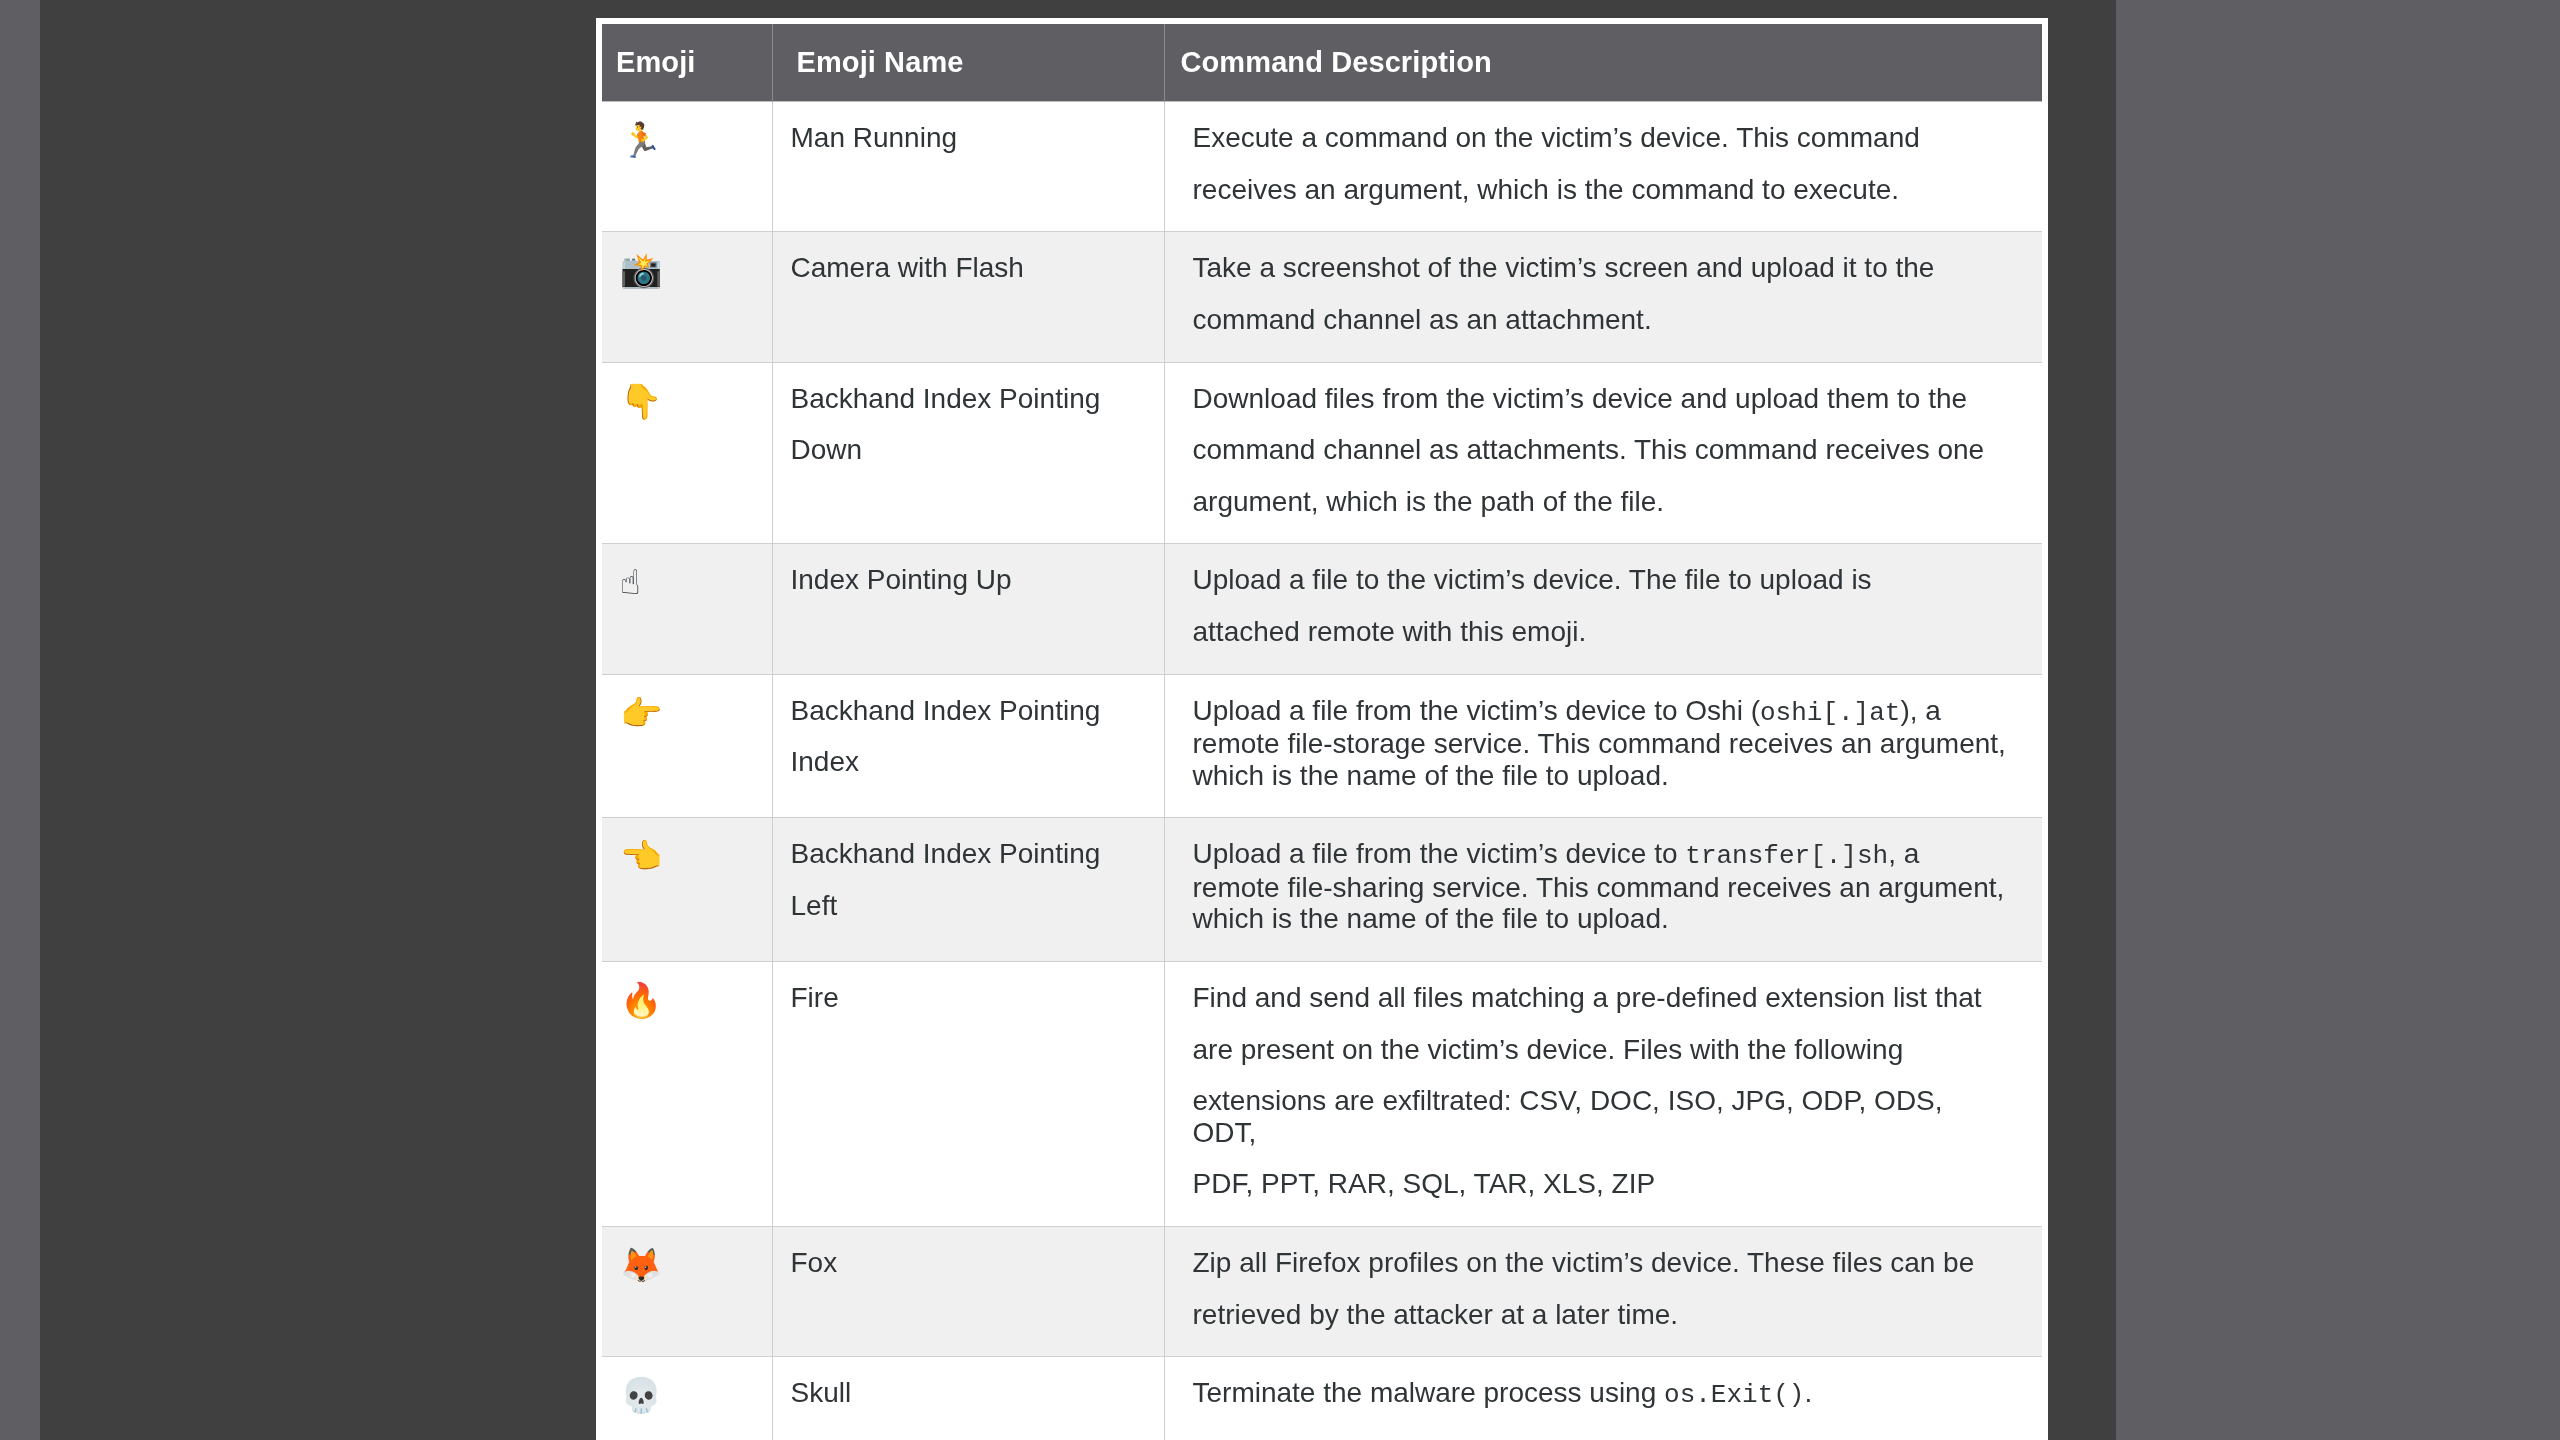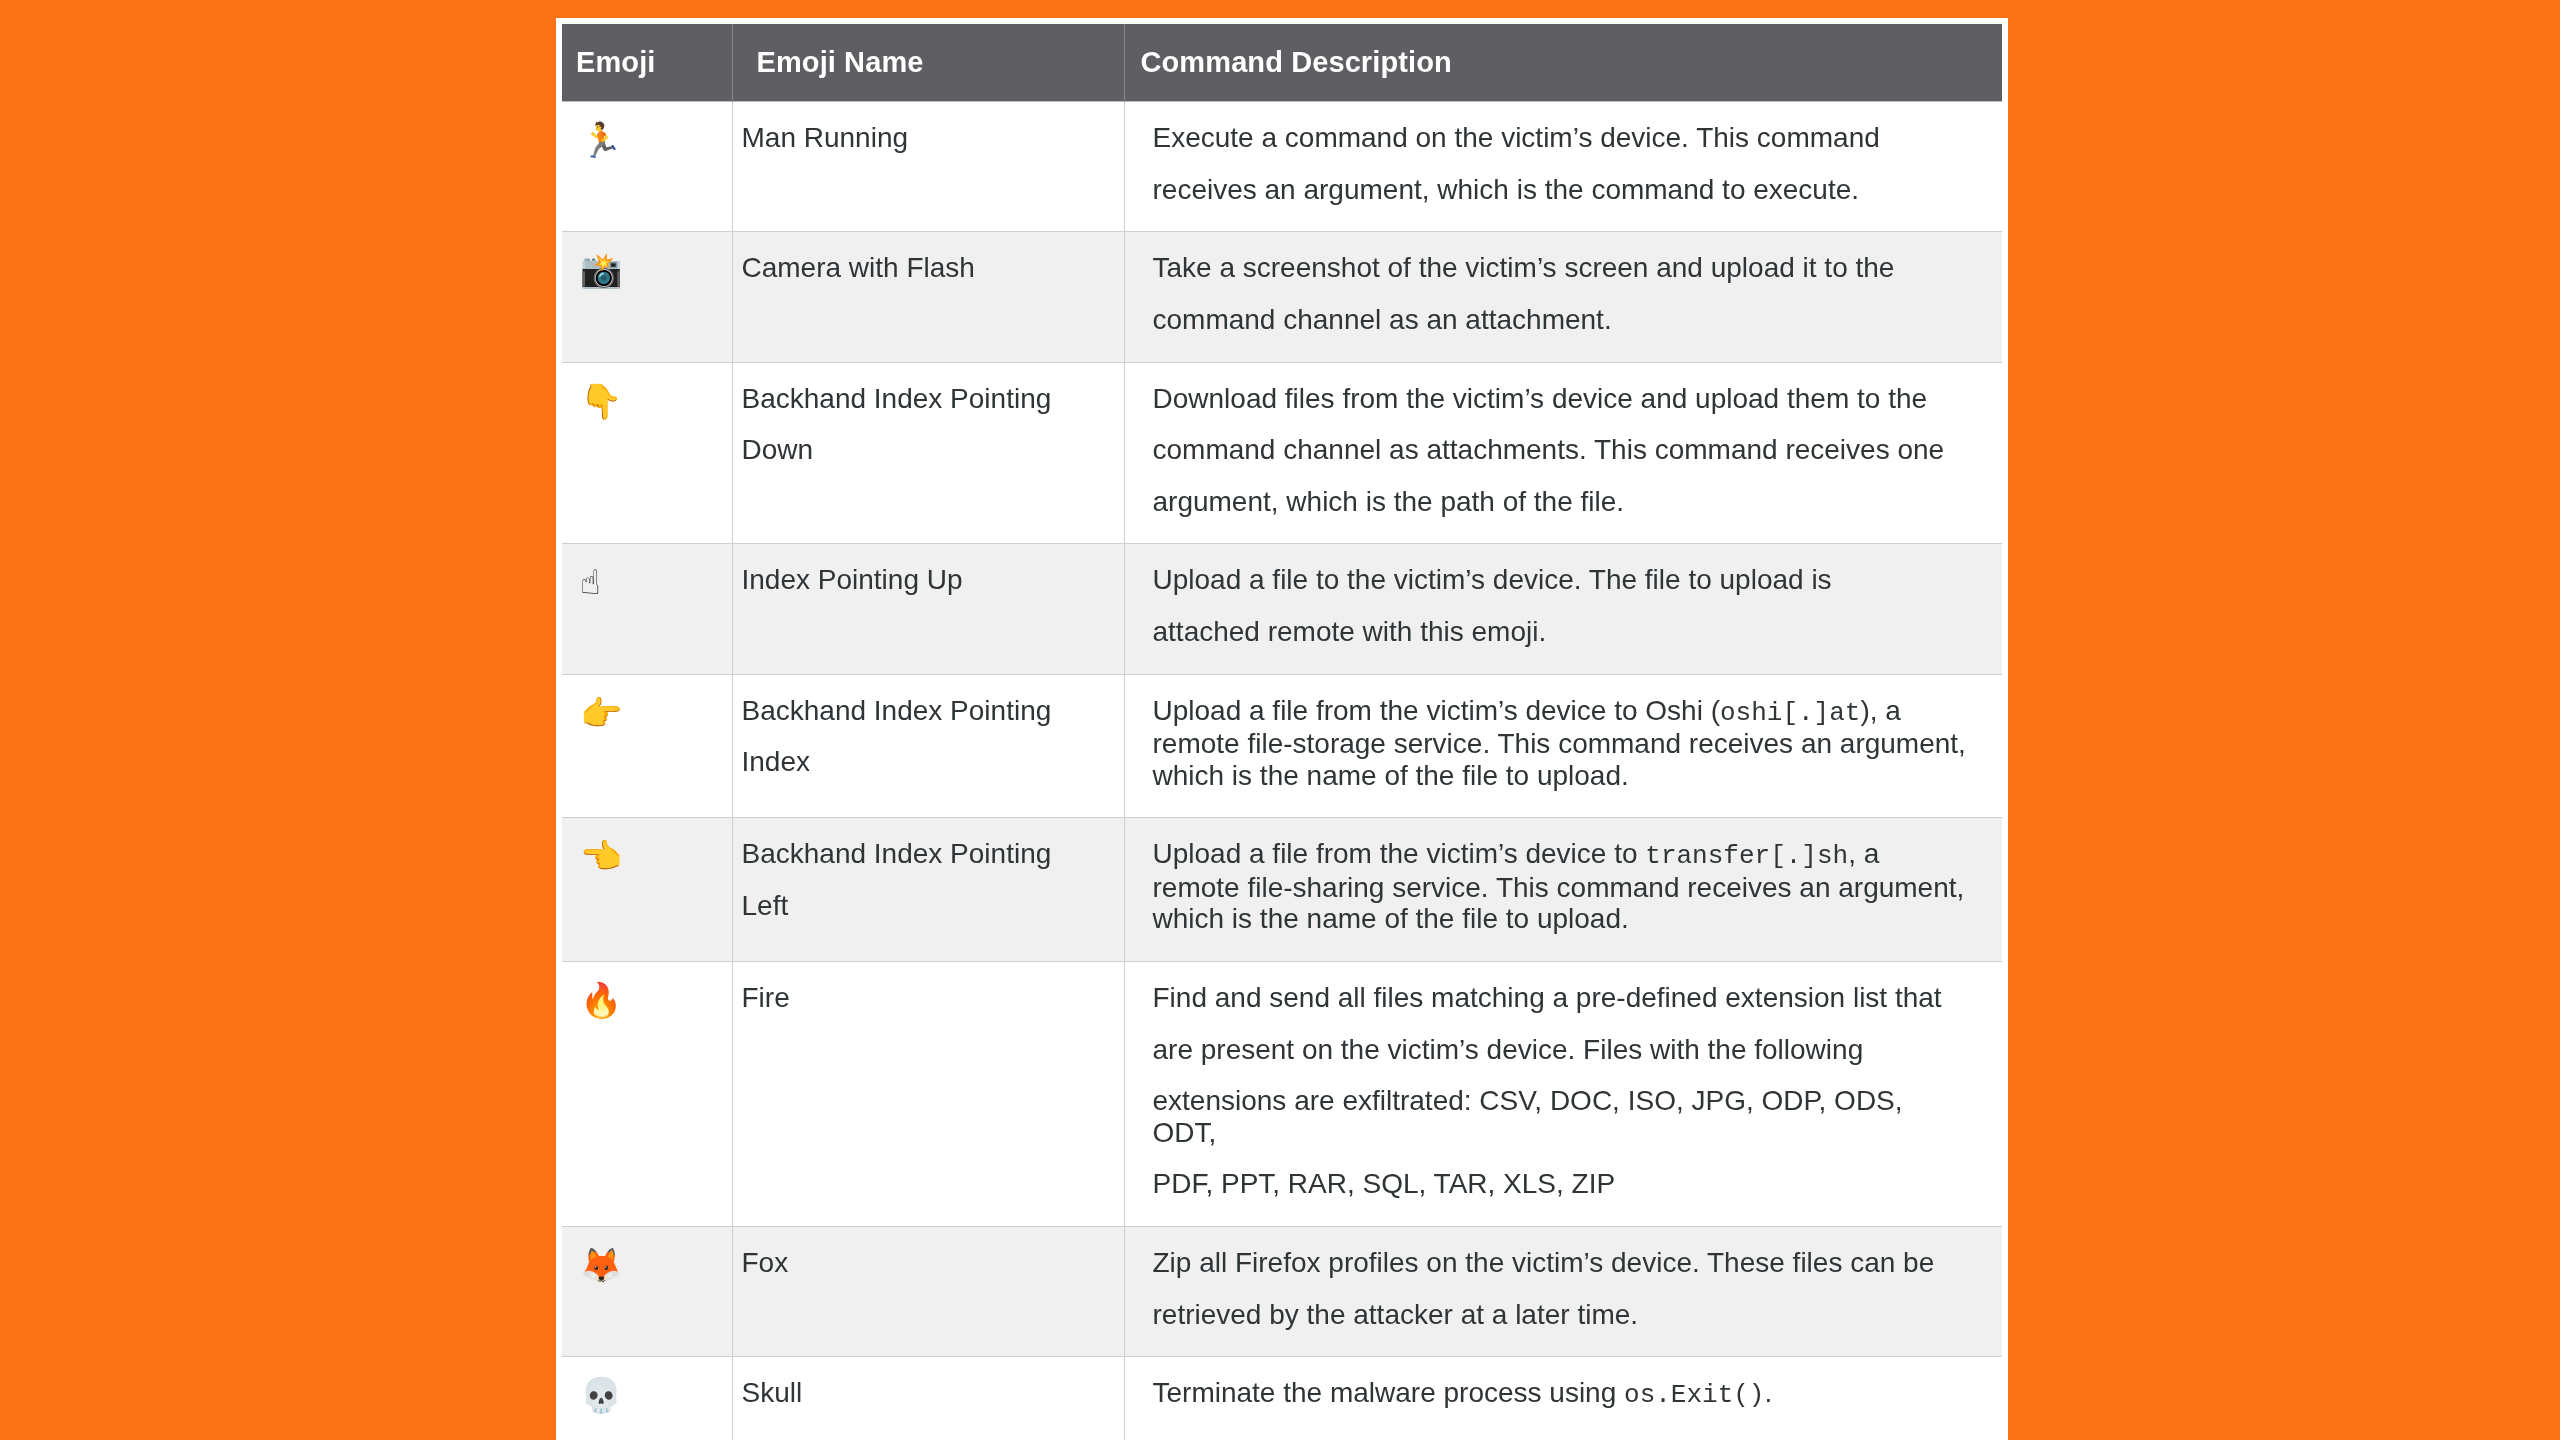--- a/index.html
+++ b/index.html
@@ -9,23 +9,24 @@
     height: 1440px;
     overflow: hidden;
     background: #5e5e63;
   }
   body {
     font-family: "Liberation Sans", "DejaVu Sans", sans-serif;
   }
 
   .page-canvas {
     position: relative;
-    width: 2560px;
+    width: 2076px;
     height: 1440px;
-    background: #f97316;
+    background: #404040;
+    margin-left: 40px;
   }
 
   
   .table-frame {
     position: absolute;
     left: 556px;
     top: 18px;
     width: 1452px;
     background: #ffffff;
     padding: 6px;
@@ -89,21 +90,21 @@
     display: inline-block;
     width: 40px;
     height: 40px;
     line-height: 40px;
     font-size: 34px;
     font-family: "DejaVu Sans", sans-serif;
   }
 
   td.cell-name {
     color: #2f3437;
-    padding-left: 9px;
+    padding-left: 18px;
     padding-right: 28px;
   }
 
   td.cell-desc {
     color: #2f3437;
     padding-left: 28px;
     padding-right: 30px;
   }
 
   .cell-desc .line,

